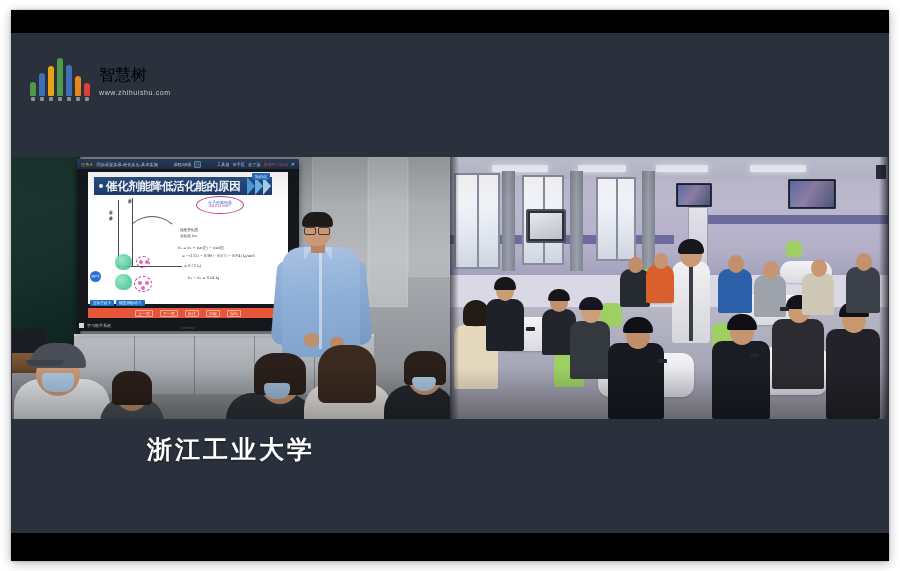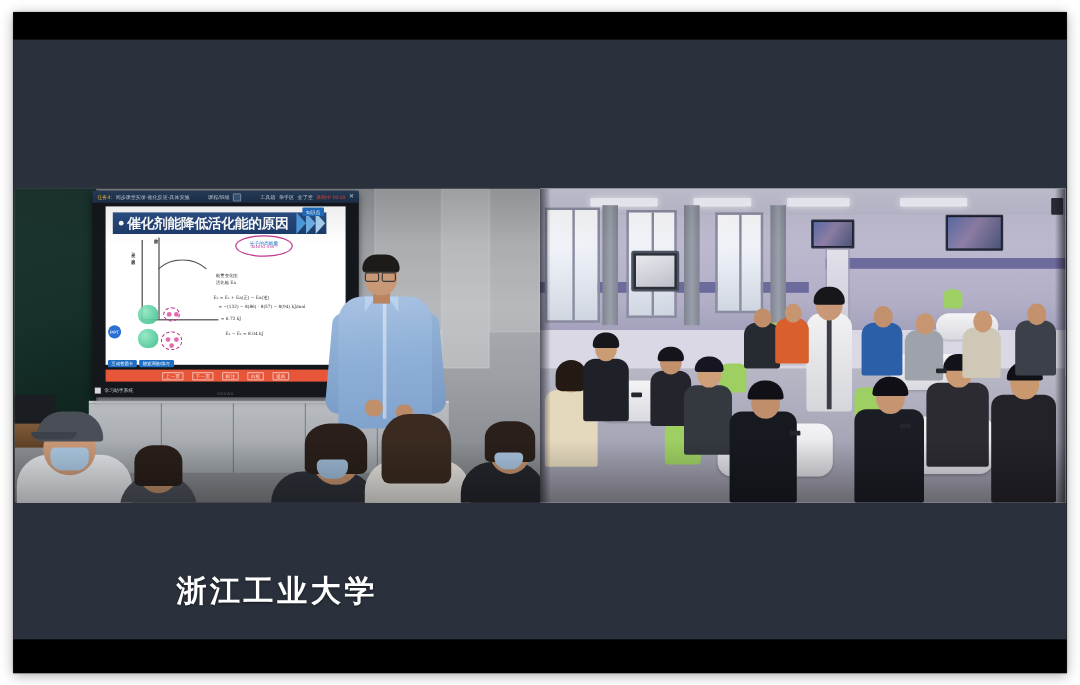--- a/index.html
+++ b/index.html
@@ -441,37 +441,52 @@
     position: absolute; top: 0; height: 100%; width: 9px;
     pointer-events: none;
   }
 
   
   #captions {
     position: absolute; left: 1px; top: 400px; width: 876px; height: 76px;
     display: flex;
   }
   .caption-cell {
-    width: 438px; display: flex; align-items: flex-end; justify-content: center;
+    width: 438px; display: flex; align-items: flex-start; justify-content: center;
   }
   .caption-text {
     color: #ffffff; font-size: 25px; font-weight: 700; letter-spacing: 3px;
     font-family: "DejaVu Sans", "Liberation Sans", sans-serif;
     text-shadow: 0 1px 2px rgba(0,0,0,0.5);
   }
 </style>
 </head>
 <body>
 
 <div id="page-frame">
 
   <div class="letterbox" id="letterbox-top"></div>
 
   <div id="stage">
 
+    <div id="brand">
+      <div id="logo-bars">
+          <span class="logo-bar" style="background: rgb(79, 154, 74); height: 14px;"></span>
+          <span class="logo-bar" style="background: rgb(63, 111, 181); height: 23px;"></span>
+          <span class="logo-bar" style="background: rgb(232, 163, 23); height: 30px;"></span>
+          <span class="logo-bar" style="background: rgb(79, 154, 74); height: 38px;"></span>
+          <span class="logo-bar" style="background: rgb(63, 111, 181); height: 31px;"></span>
+          <span class="logo-bar" style="background: rgb(232, 134, 26); height: 20px;"></span>
+          <span class="logo-bar" style="background: rgb(217, 65, 58); height: 13px;"></span>
+        </div>
+      <div id="brand-text">
+        <div>智慧树</div>
+        <div id="brand-url">www.zhihuishu.com</div>
+      </div>
+    </div>
 
     <div id="video-row">
 
       <div class="video-pane" id="video-pane-left">
 
         <div class="lh-wall"></div>
         <div class="lh-chalkboard"></div>
         <div class="lh-board-ledge"></div>
         <div class="lh-speaker"></div>
         <div class="lh-desk"></div>

